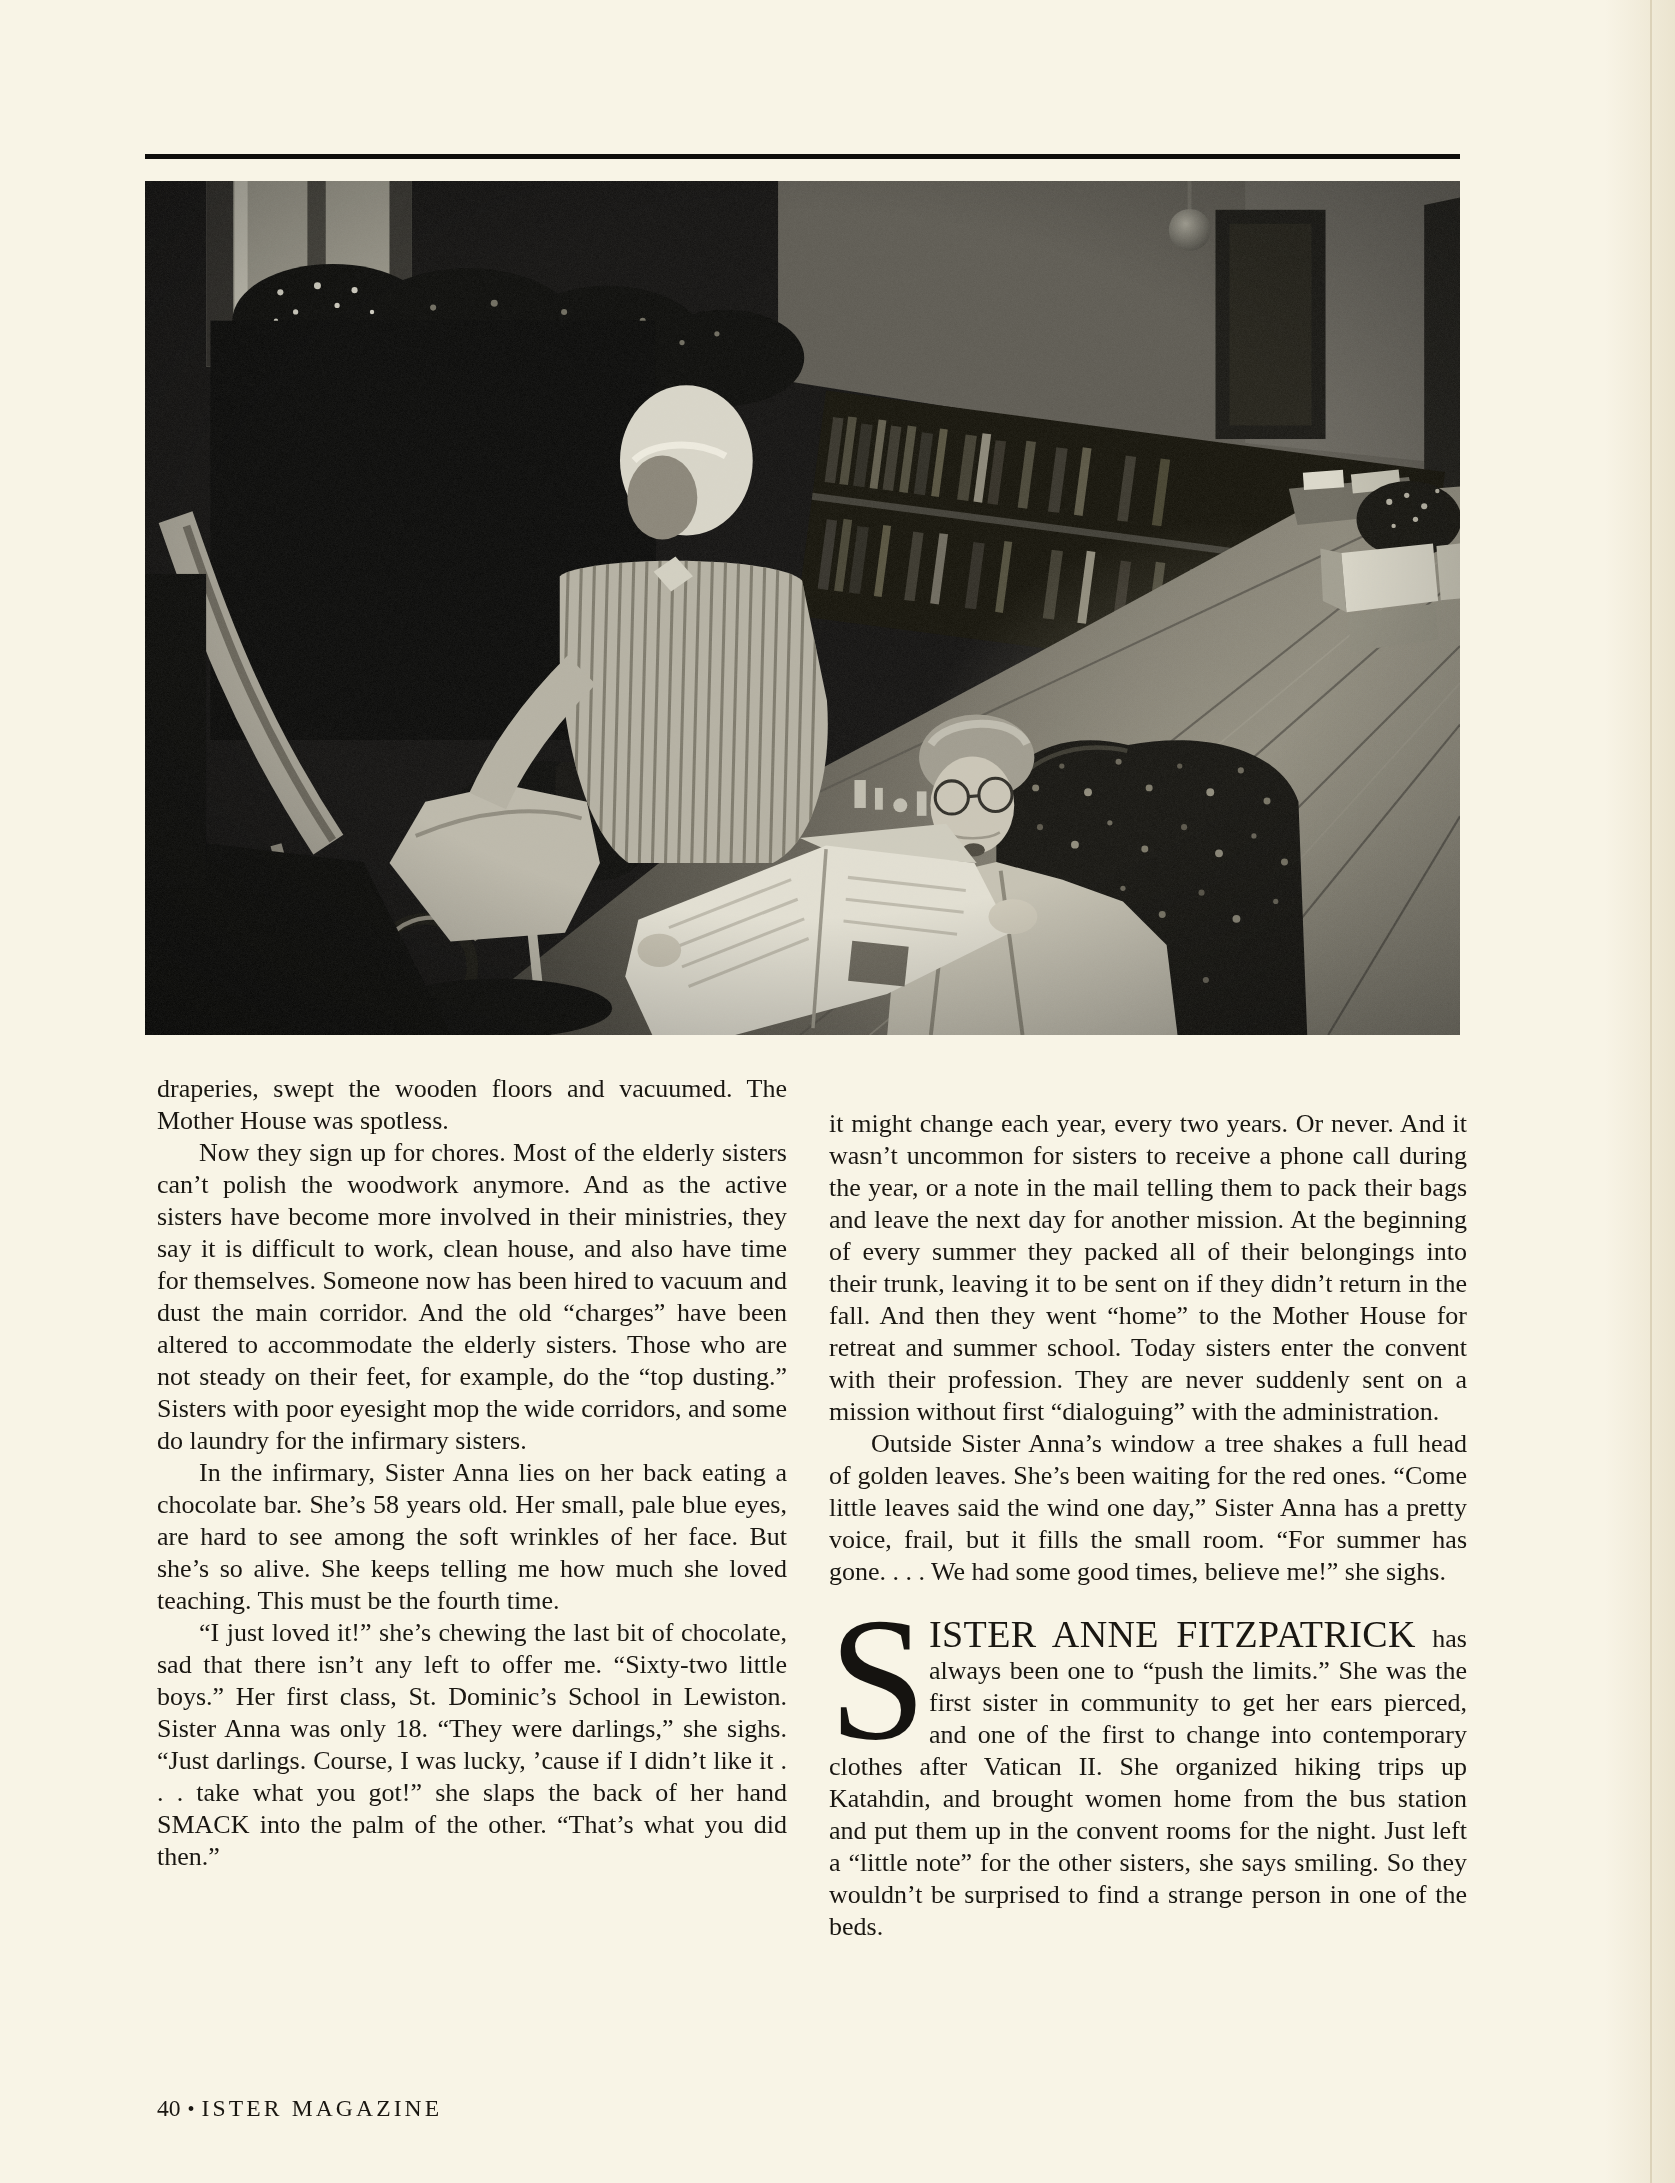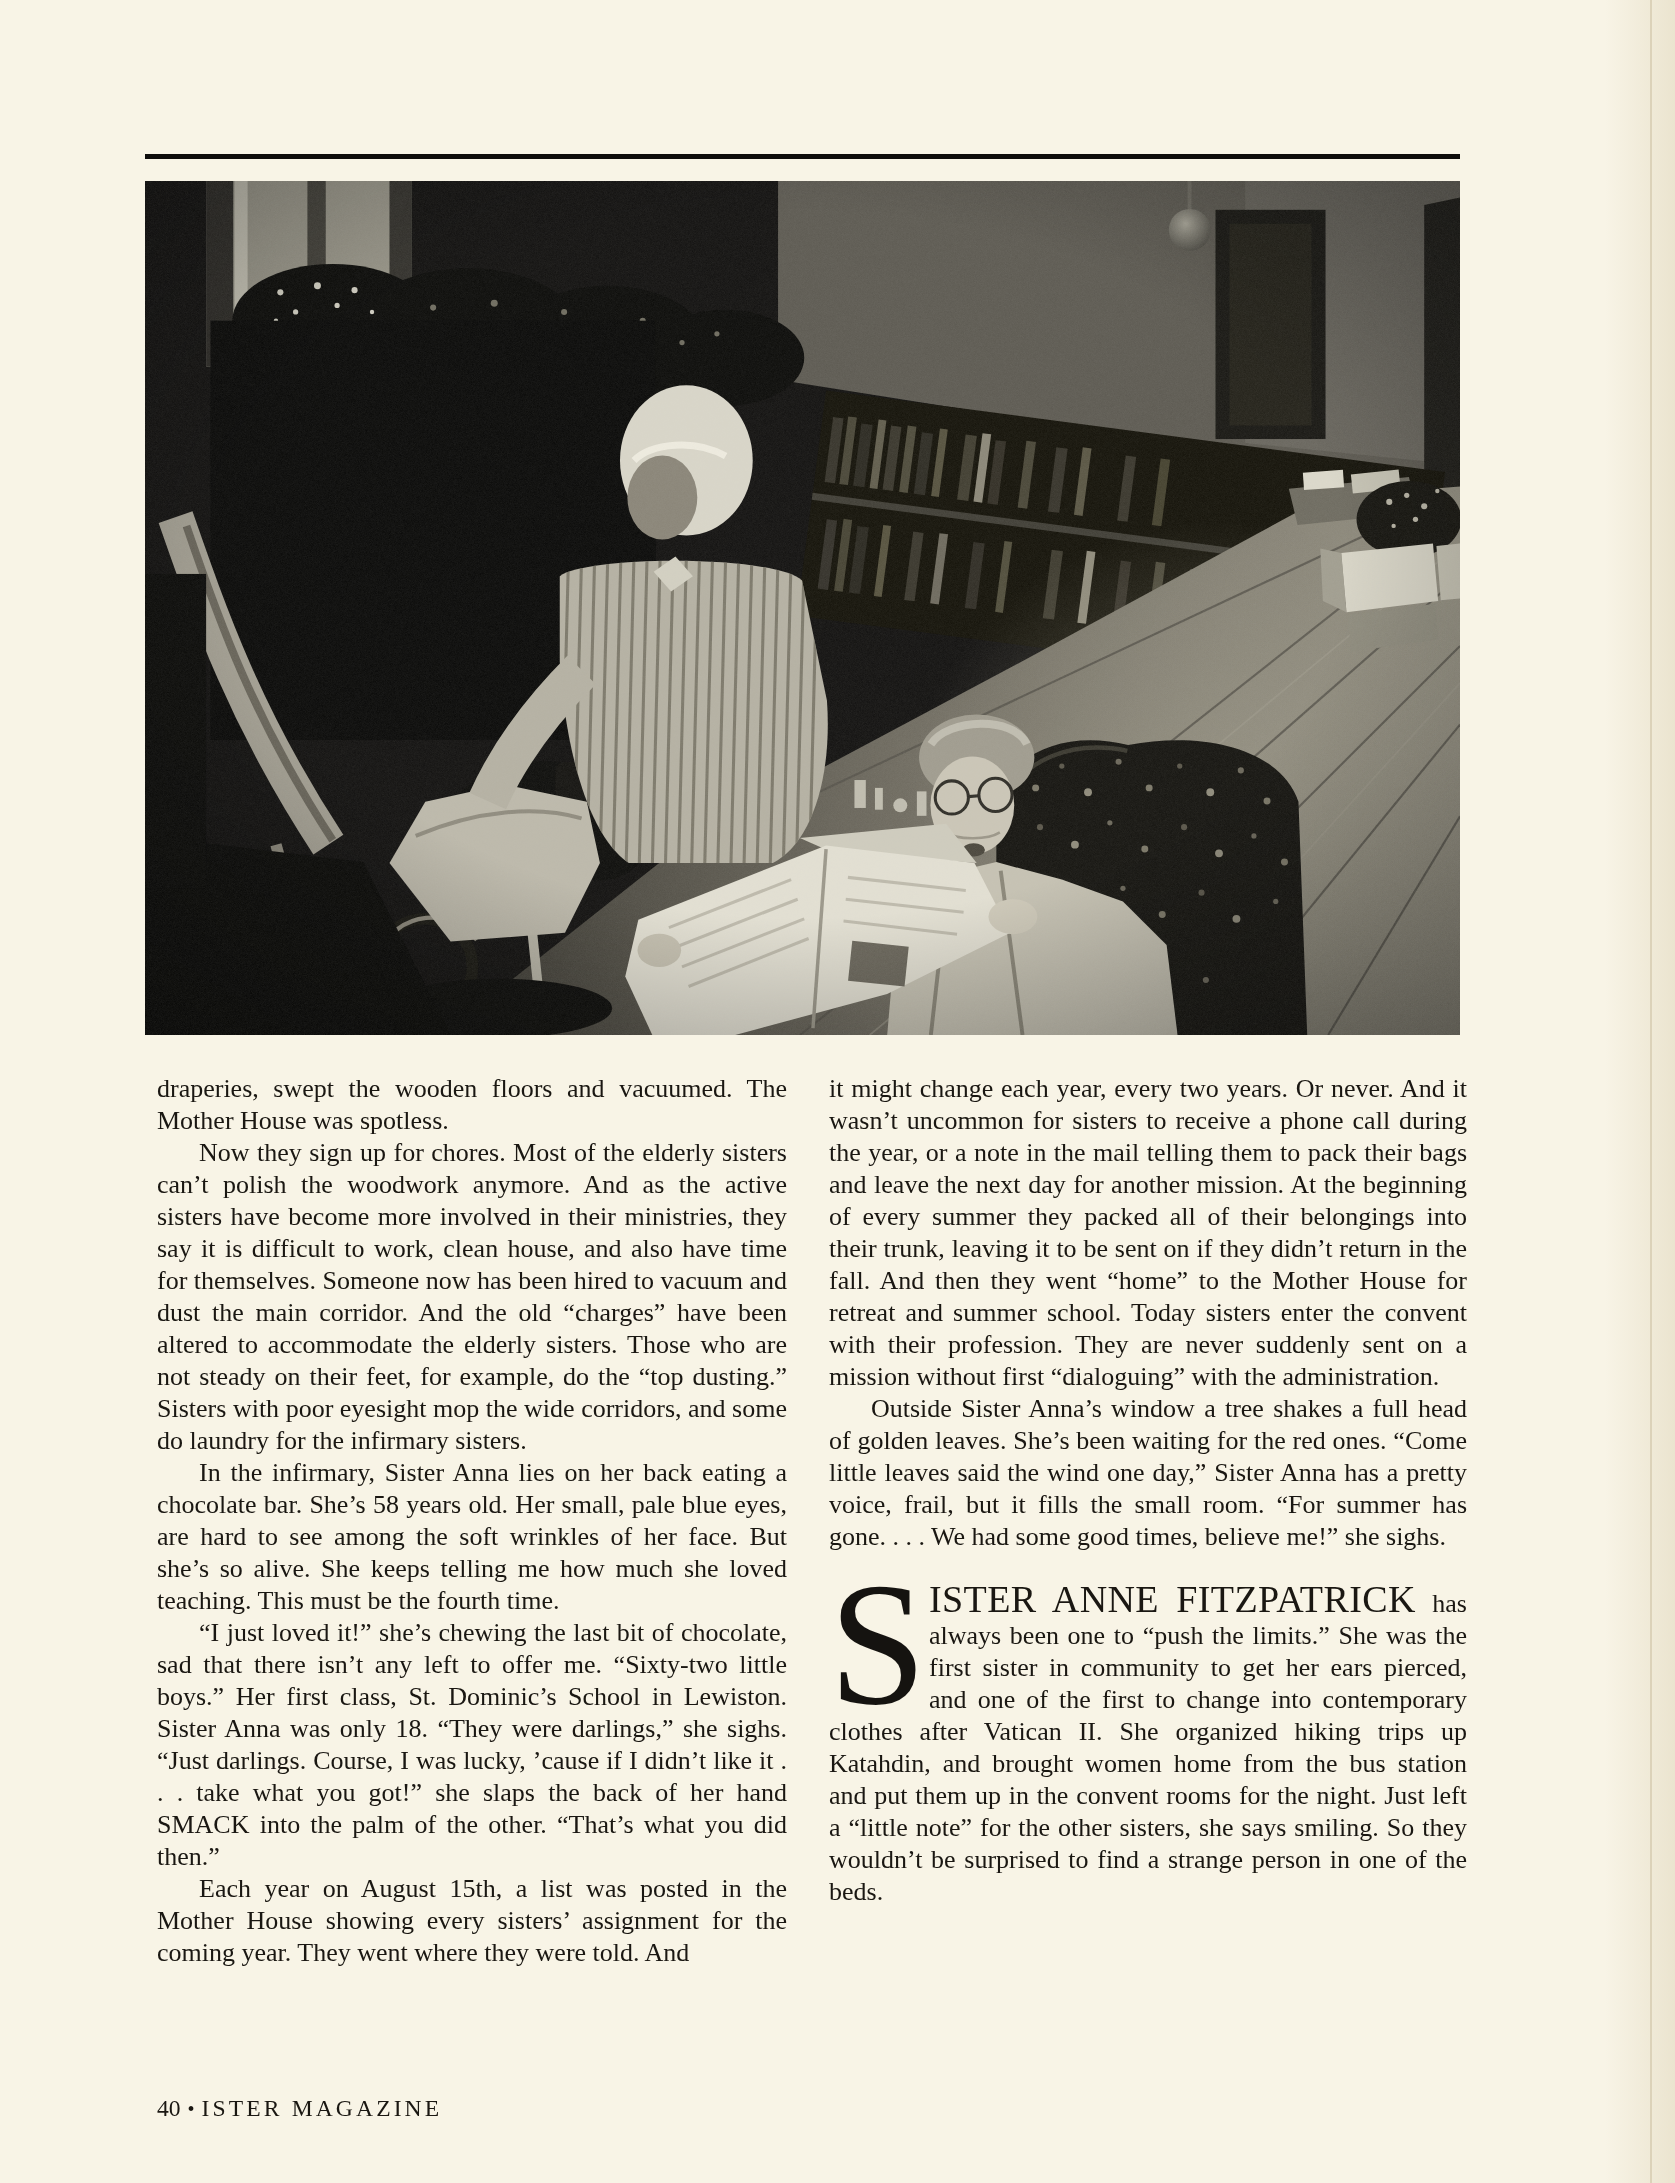--- a/index.html
+++ b/index.html
@@ -25,21 +25,21 @@
     position:absolute;left:145px;top:181px;width:1315px;height:854px;
     background:#121110;
   }
   .photo-wrap svg{display:block;width:100%;height:100%;}
   .col{
     position:absolute;top:1073px;width:630px;
     font-size:26px;line-height:32px;color:#1a1712;
     text-align:justify;
   }
   .col.left{left:157px;}
-  .col.right{left:829px;width:638px;}
+  .col.right{left:829px;width:638px;margin-top:35px;}
   .col p{margin:0;padding:0;}
   .col p.indent{text-indent:42px;}
   .dc{margin-top:30px !important;}
   .dropcap{
     float:left;width:100px;height:127px;
     font-size:175px;line-height:122px;
     color:#151310;
   }
   .lead-in{
     font-size:38px;letter-spacing:0.4px;word-spacing:-2.6px;
@@ -349,21 +349,20 @@
     <rect x="0" y="0" width="3012" height="1956" fill="url(#vig)"></rect>
     <rect x="0" y="0" width="3012" height="1956" filter="url(#grain)" opacity="0.5"></rect>
   </svg>
 </div>
 
 <div class="col left">
   <p>draperies, swept the wooden floors and vacuumed. The Mother House was spotless.</p>
   <p class="indent">Now they sign up for chores. Most of the elderly sisters can’t polish the woodwork anymore. And as the active sisters have become more involved in their ministries, they say it is difficult to work, clean house, and also have time for themselves. Someone now has been hired to vacuum and dust the main corridor. And the old “charges” have been altered to accommodate the elderly sisters. Those who are not steady on their feet, for example, do the “top dusting.” Sisters with poor eyesight mop the wide corridors, and some do laundry for the infirmary sisters.</p>
   <p class="indent">In the infirmary, Sister Anna lies on her back eating a chocolate bar. She’s 58 years old. Her small, pale blue eyes, are hard to see among the soft wrinkles of her face. But she’s so alive. She keeps telling me how much she loved teaching. This must be the fourth time.</p>
   <p class="indent">“I just loved it!” she’s chewing the last bit of chocolate, sad that there isn’t any left to offer me. “Sixty-two little boys.” Her first class, St. Dominic’s School in Lewiston. Sister Anna was only 18. “They were darlings,” she sighs. “Just darlings. Course, I was lucky, ’cause if I didn’t like it . . . take what you got!” she slaps the back of her hand SMACK into the palm of the other. “That’s what you did then.”</p>
-  <p class="indent">Each year on August 15th, a list was posted in the Mother House showing every sisters’ assignment for the coming year. They went where they were told. And</p>
 </div>
 
 <div class="col right">
   <p>it might change each year, every two years. Or never. And it wasn’t uncommon for sisters to receive a phone call during the year, or a note in the mail telling them to pack their bags and leave the next day for another mission. At the beginning of every summer they packed all of their belongings into their trunk, leaving it to be sent on if they didn’t return in the fall. And then they went “home” to the Mother House for retreat and summer school. Today sisters enter the convent with their profession. They are never suddenly sent on a mission without first “dialoguing” with the administration.</p>
   <p class="indent">Outside Sister Anna’s window a tree shakes a full head of golden leaves. She’s been waiting for the red ones. “Come little leaves said the wind one day,” Sister Anna has a pretty voice, frail, but it fills the small room. “For summer has gone. . . . We had some good times, believe me!” she sighs.</p>
   <p class="dc"><span class="dropcap">S</span><span class="lead-in">ISTER ANNE FITZPATRICK</span><span> has always been one to “push the limits.” She was the first sister in community to get her ears pierced, and one of the first to change into contemporary clothes after Vatican II. She organized hiking trips up Katahdin, and brought women home from the bus station and put them up in the convent rooms for the night. Just left a “little note” for the other sisters, she says smiling. So they wouldn’t be surprised to find a strange person in one of the beds.</span></p>
 </div>
 
 <div class="footer">
   <span class="pg">40</span><span class="bullet">•</span><span class="mag">ISTER MAGAZINE</span>

